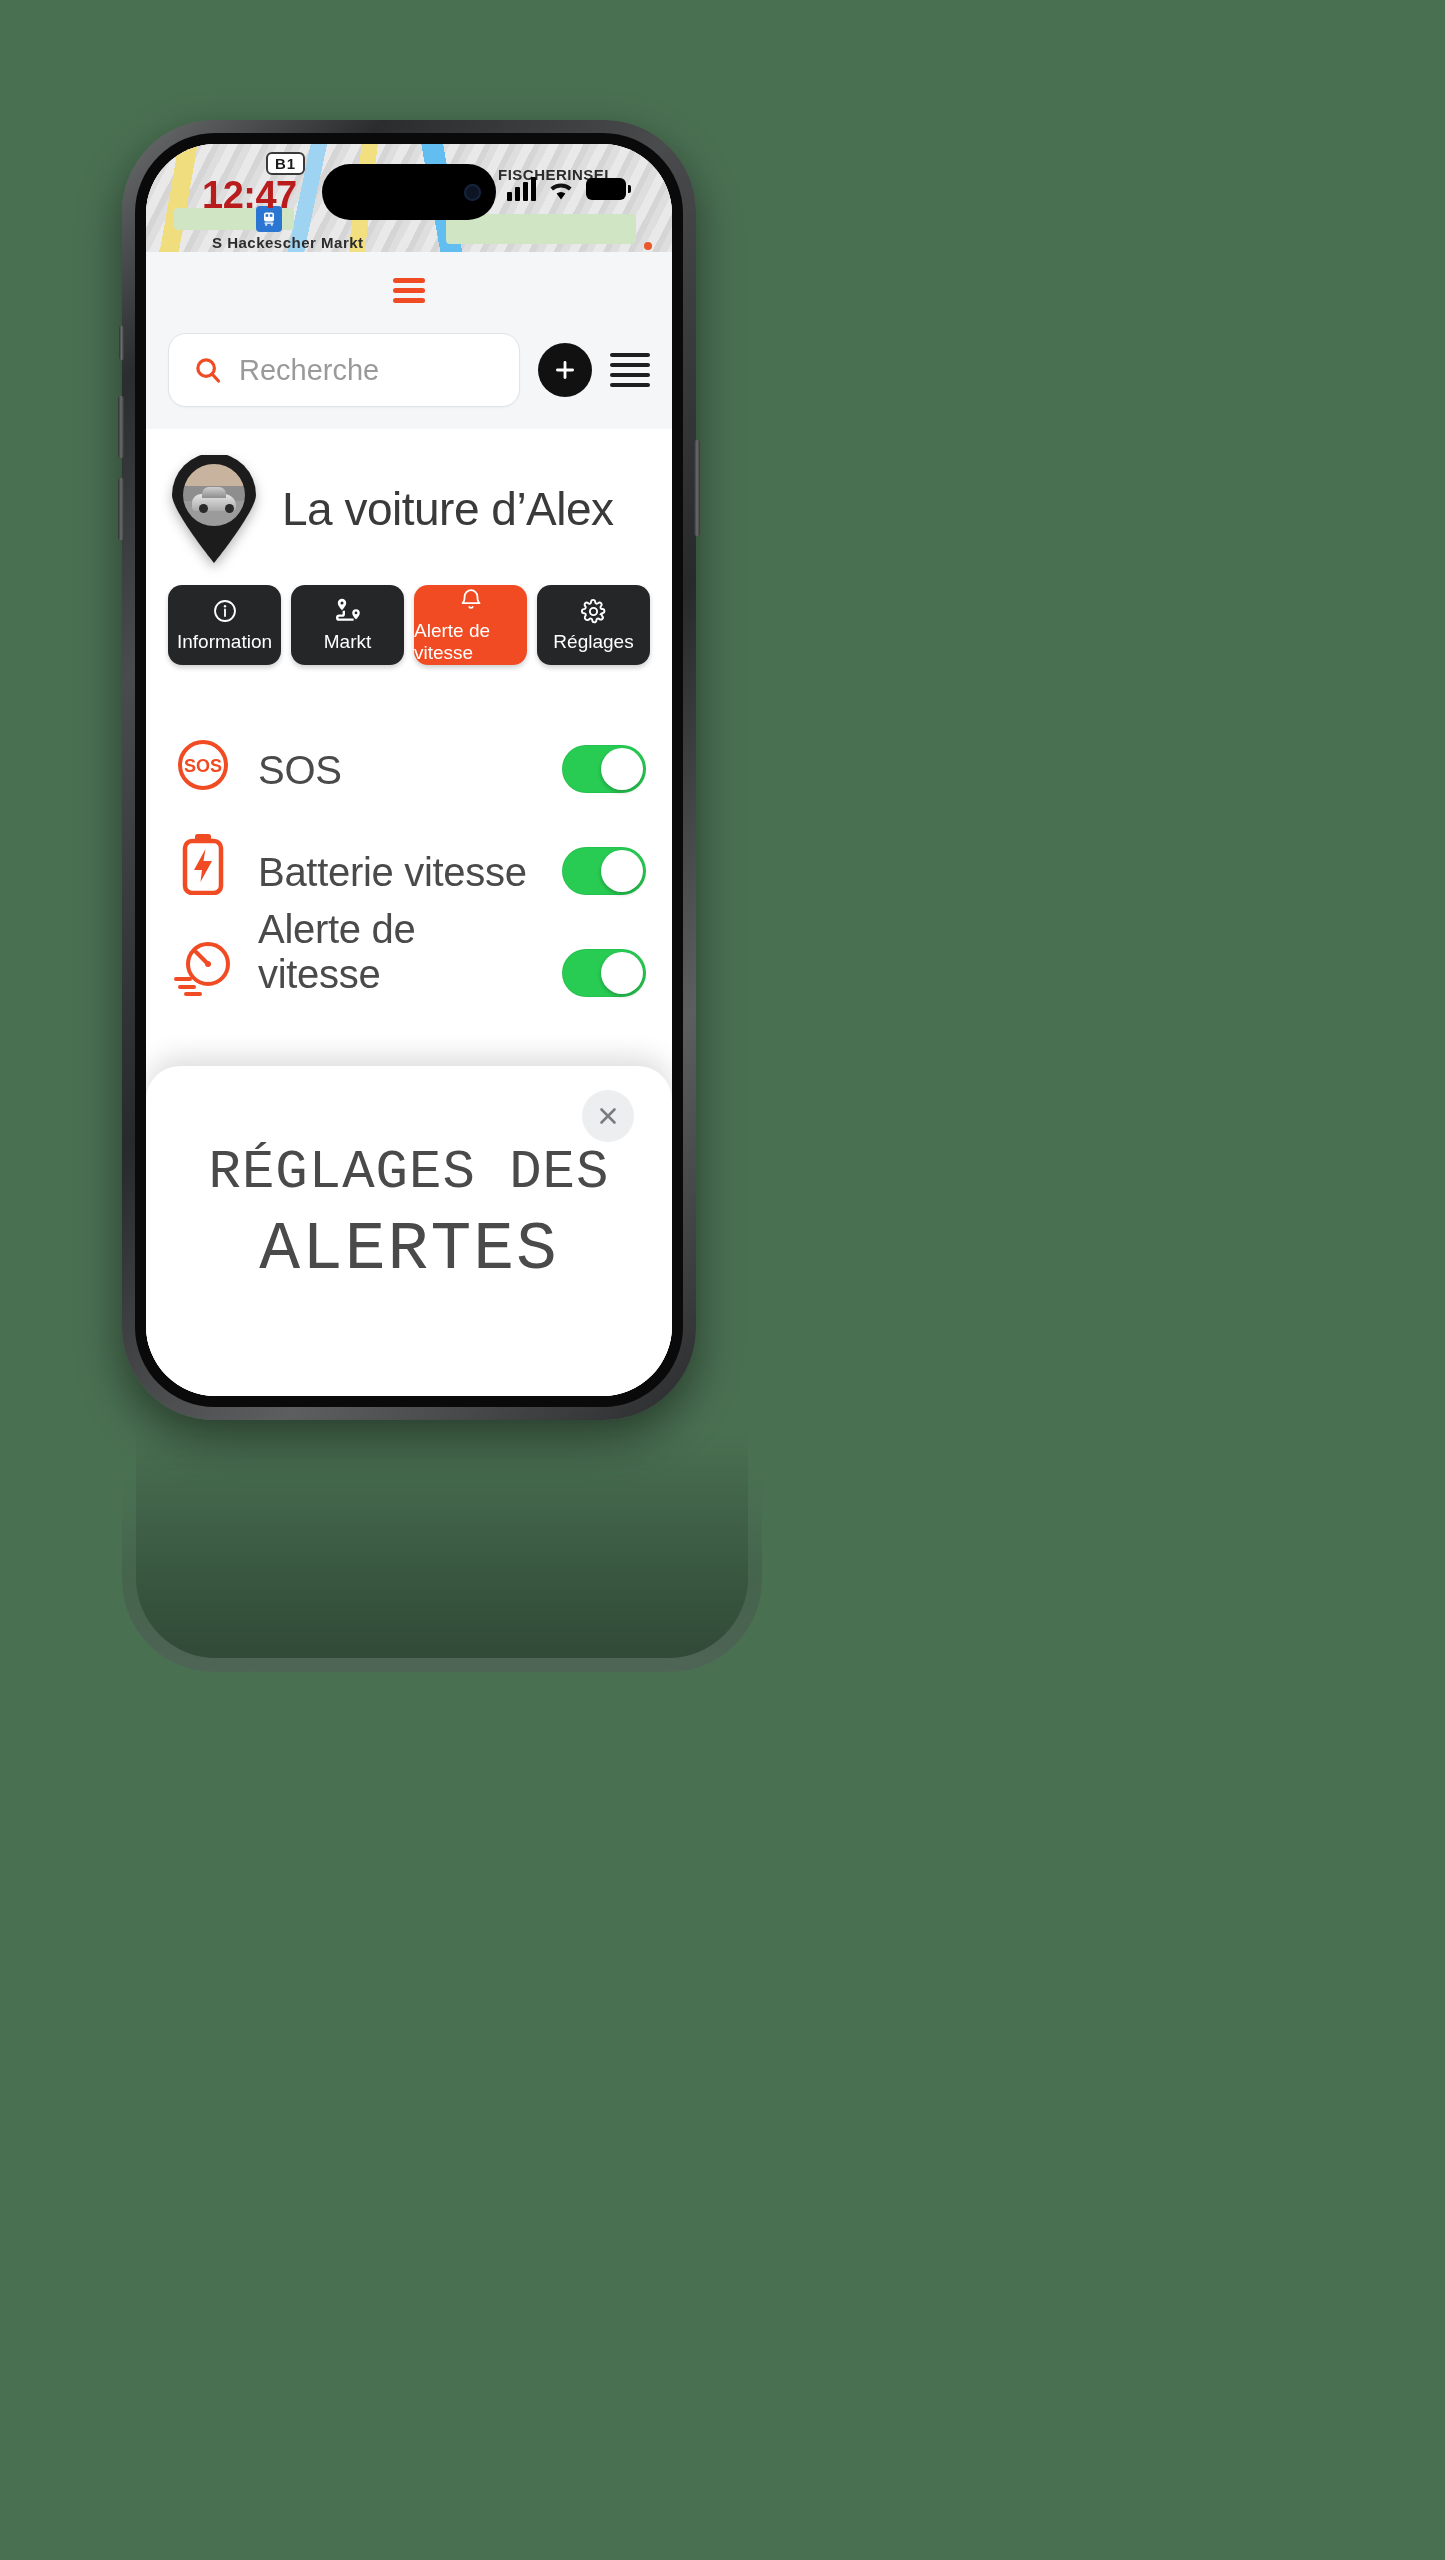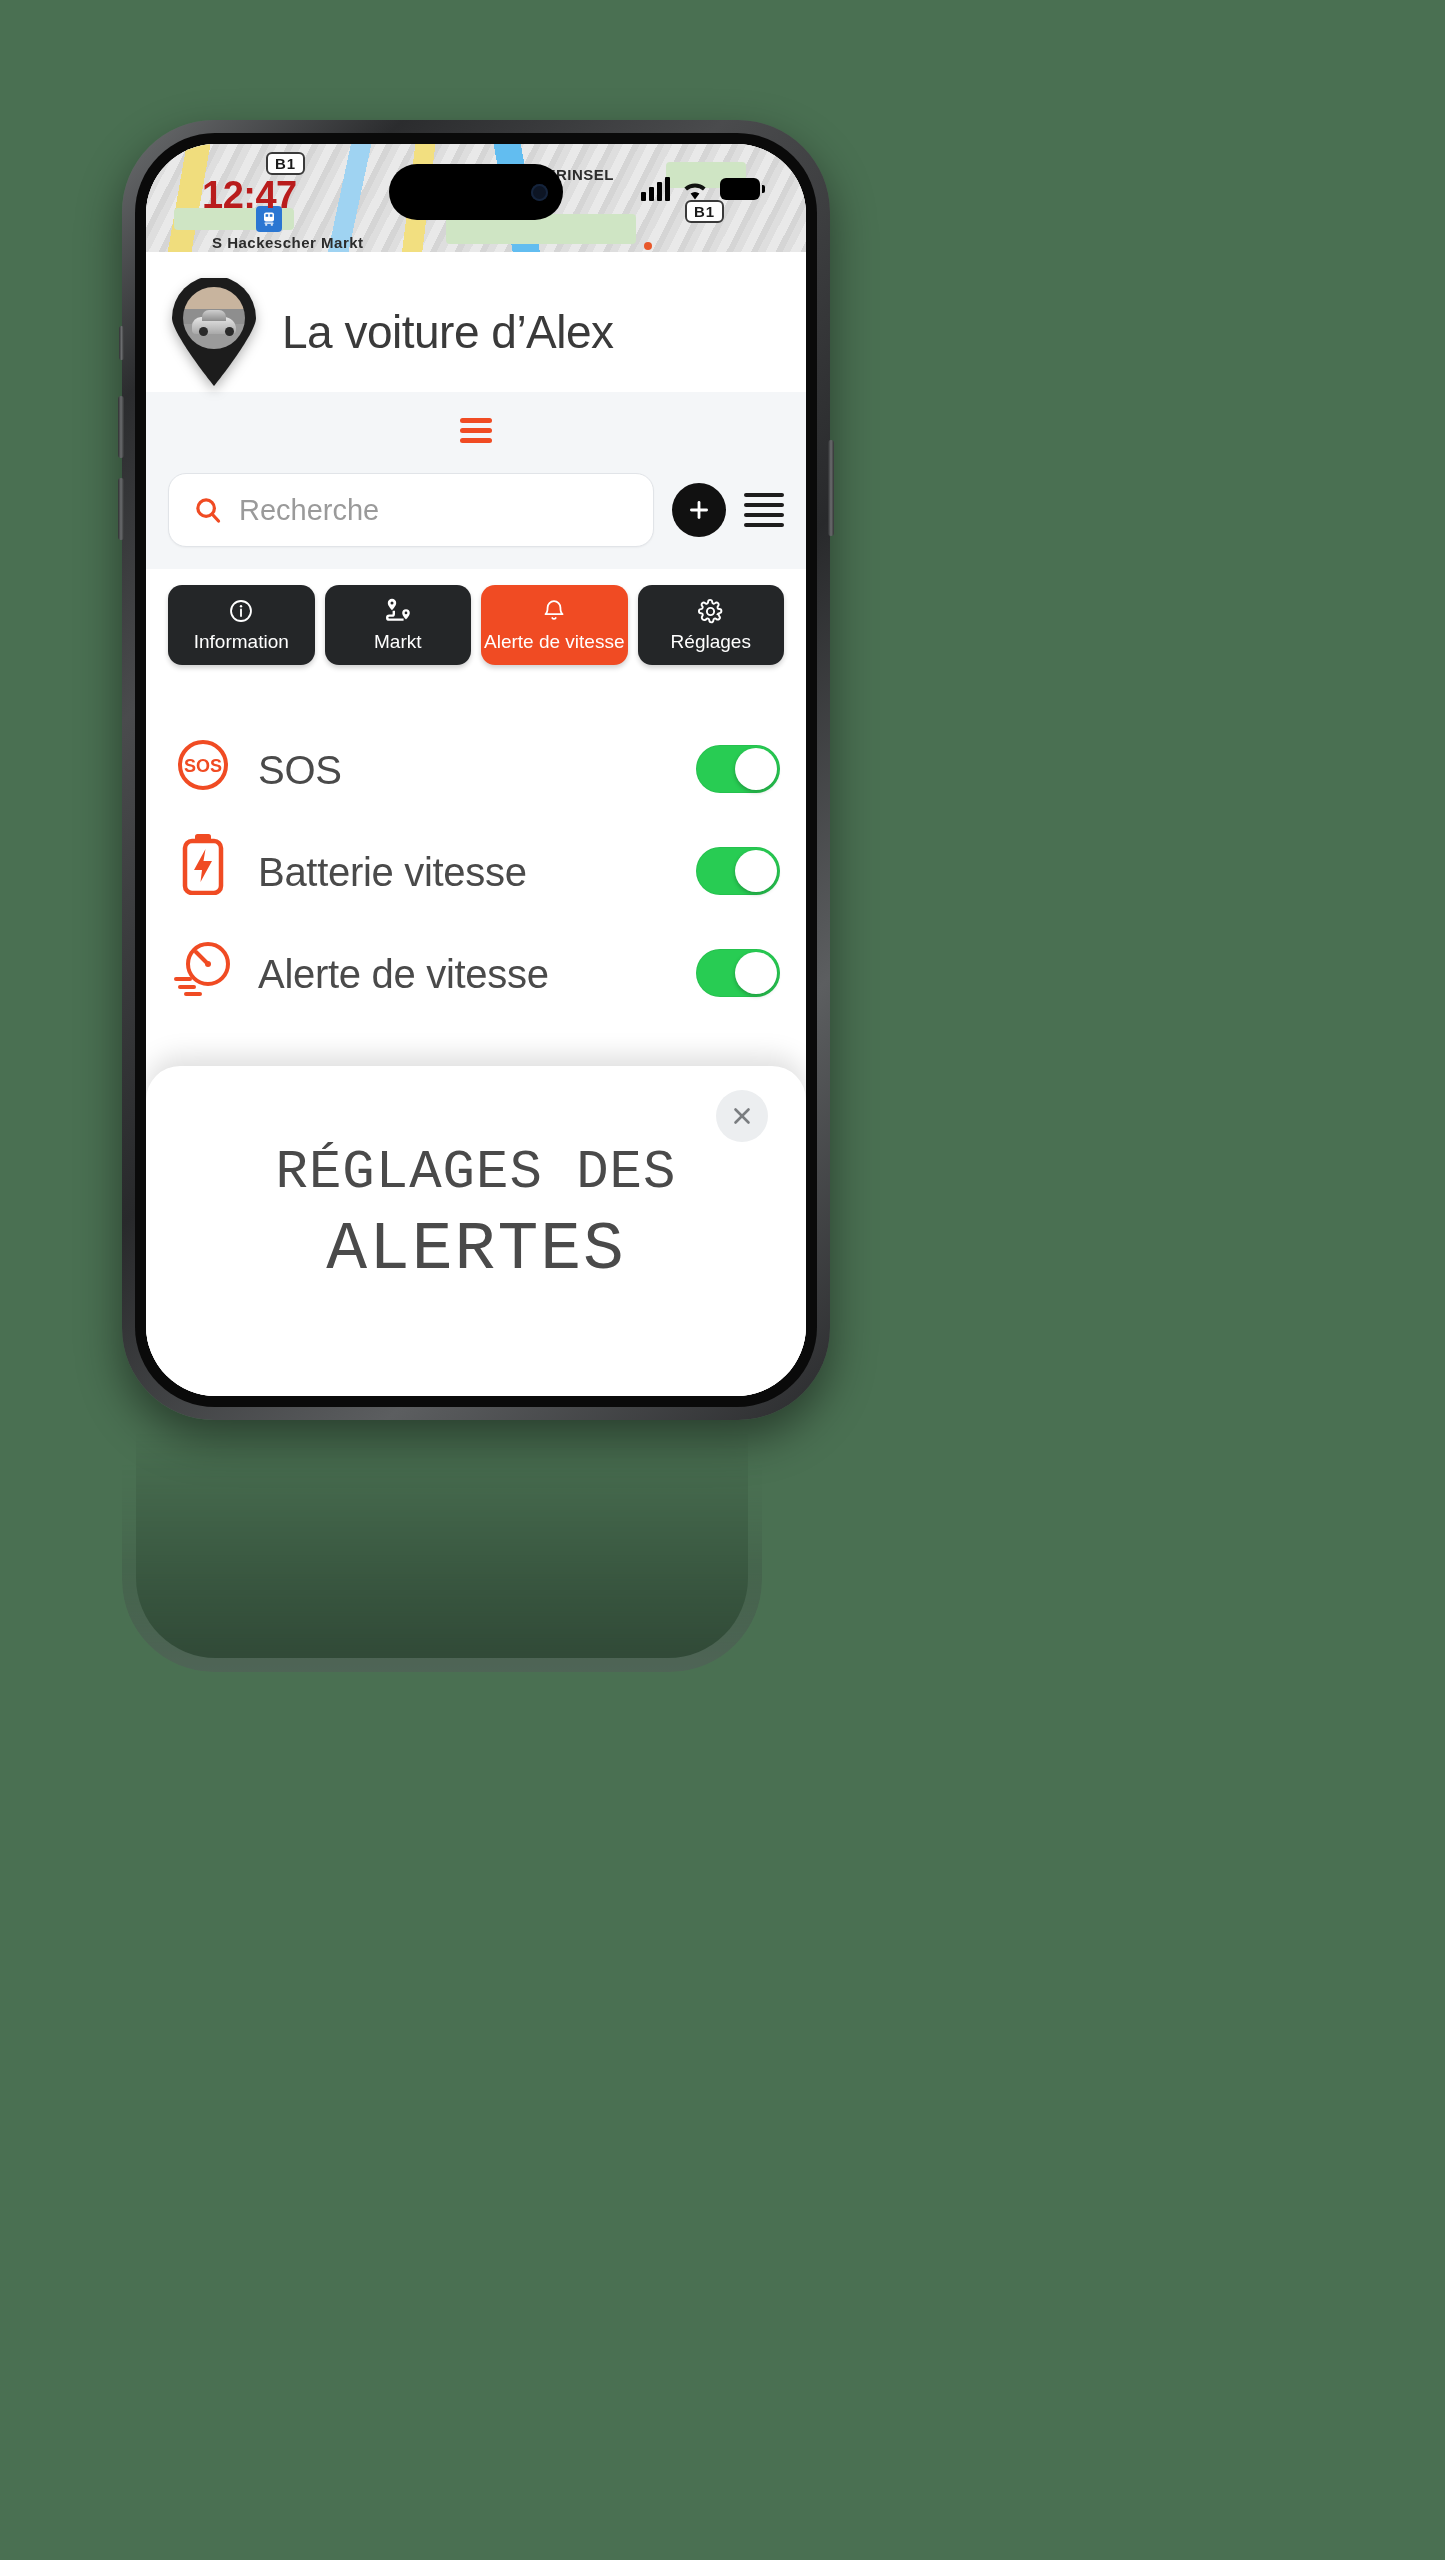--- a/index.html
+++ b/index.html
@@ -7,21 +7,21 @@
     width: 1445px; height: 2560px;
     font-family: "Liberation Sans", sans-serif;
     overflow: hidden;
   }
   body { background: #4a7052; position: relative; }
 
   
   #phone-wrap {
     position: absolute;
     left: 122px; top: 120px;
-    width: 708px; height: 1300px;
+    width: 574px; height: 1300px;
   }
   #phone-frame {
     position: absolute; inset: 0;
     border-radius: 92px;
     background: linear-gradient(135deg,#6d6f71 0%,#2b2c2e 14%,#4a4b4d 30%,#28292b 55%,#5c5e60 78%,#2a2b2d 100%);
     box-shadow: 0 18px 45px rgba(0,0,0,.45);
     padding: 13px;
   }
   #phone-inner {
     position: absolute; inset: 13px;
@@ -261,59 +261,59 @@
             <svg width="28" height="22" viewBox="0 0 28 22" fill="#000">
               <path d="M14 21.5 L9.6 15.6 A7.4 7.4 0 0 1 18.4 15.6 Z"></path>
               <path d="M3.4 9.4 A16 16 0 0 1 24.6 9.4 l-2.6 3.1 A12 12 0 0 0 6 12.5 Z" opacity=".92"></path>
             </svg>
             <div id="batt"></div>
           </div>
         </div>
 
         <div id="app">
 
+          <div id="top-panel">
+            <div id="drag-handle-icon">
+              <span></span>
+                <span></span>
+                <span></span>
+            </div>
+            <div id="search-row">
+              <div id="search-box">
+                <svg width="30" height="30" viewBox="0 0 24 24" fill="none" stroke="#f04b23" stroke-width="2.6" stroke-linecap="round">
+                  <circle cx="10.5" cy="10.5" r="6.6"></circle>
+                  <line x1="15.6" y1="15.6" x2="20.4" y2="20.8"></line>
+                </svg>
+                <span id="search-placeholder">Recherche</span>
+              </div>
+              <div id="add-button">
+                <svg width="26" height="26" viewBox="0 0 24 24" stroke="#fff" stroke-width="2.6" stroke-linecap="round">
+                  <line x1="12" y1="5" x2="12" y2="19"></line>
+                  <line x1="5" y1="12" x2="19" y2="12"></line>
+                </svg>
+              </div>
+              <div id="menu-button">
+                <span></span>
+                  <span></span>
+                  <span></span>
+                  <span></span>
+              </div>
+            </div>
+          </div>
+
           <div id="vehicle-header">
             <div id="vehicle-pin">
               <div class="pin-shape"></div>
               <div class="pin-photo">
                 <div class="ph-car"></div>
                 <div class="ph-wh" style="left:16px;"></div>
                 <div class="ph-wh" style="left:42px;"></div>
               </div>
             </div>
             <div id="vehicle-title">La voiture d’Alex</div>
-          </div>
-
-          <div id="top-panel">
-            <div id="drag-handle-icon">
-              <span></span>
-                <span></span>
-                <span></span>
-            </div>
-            <div id="search-row">
-              <div id="search-box">
-                <svg width="30" height="30" viewBox="0 0 24 24" fill="none" stroke="#f04b23" stroke-width="2.6" stroke-linecap="round">
-                  <circle cx="10.5" cy="10.5" r="6.6"></circle>
-                  <line x1="15.6" y1="15.6" x2="20.4" y2="20.8"></line>
-                </svg>
-                <span id="search-placeholder">Recherche</span>
-              </div>
-              <div id="add-button">
-                <svg width="26" height="26" viewBox="0 0 24 24" stroke="#fff" stroke-width="2.6" stroke-linecap="round">
-                  <line x1="12" y1="5" x2="12" y2="19"></line>
-                  <line x1="5" y1="12" x2="19" y2="12"></line>
-                </svg>
-              </div>
-              <div id="menu-button">
-                <span></span>
-                  <span></span>
-                  <span></span>
-                  <span></span>
-              </div>
-            </div>
           </div>
 
           <div id="tabs">
 
             <div class="tab">
               <span class="tab-icon">
                 <svg width="26" height="26" viewBox="0 0 24 24" fill="none" stroke="#fff" stroke-width="1.7">
                   <circle cx="12" cy="12" r="9.2"></circle>
                   <line x1="12" y1="10.6" x2="12" y2="16.6" stroke-linecap="round"></line>
                   <circle cx="12" cy="7.6" r="1.1" fill="#fff" stroke="none"></circle>

